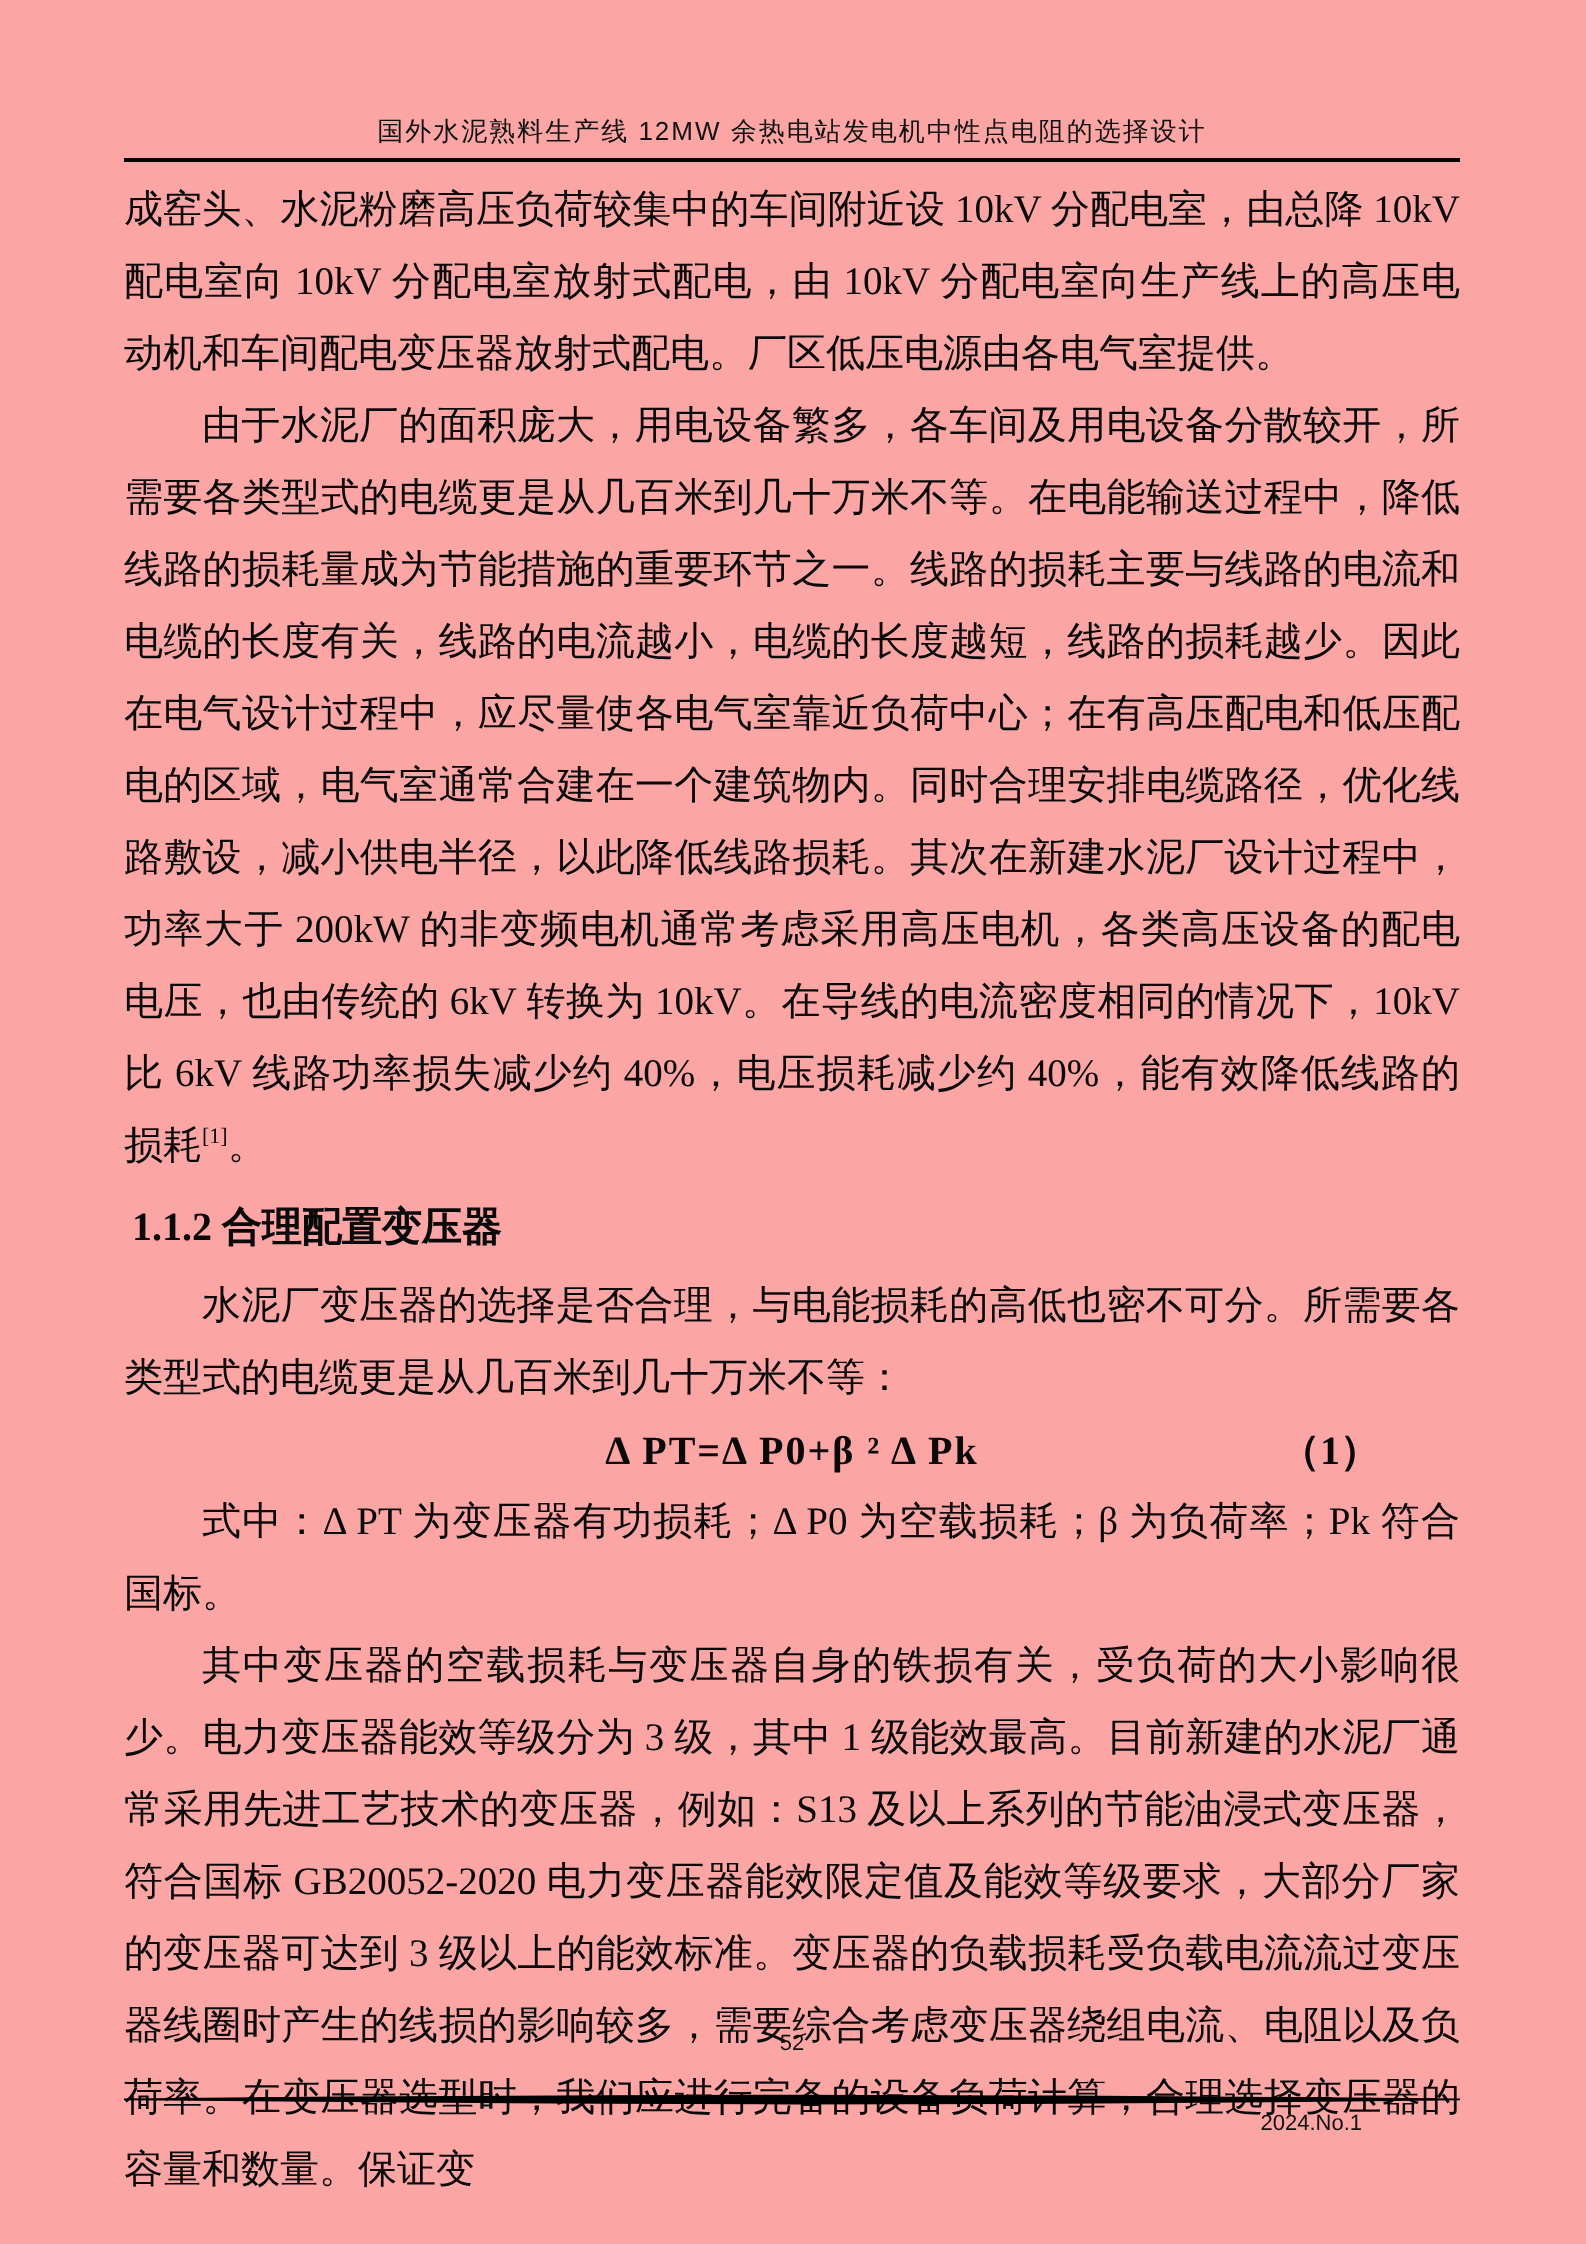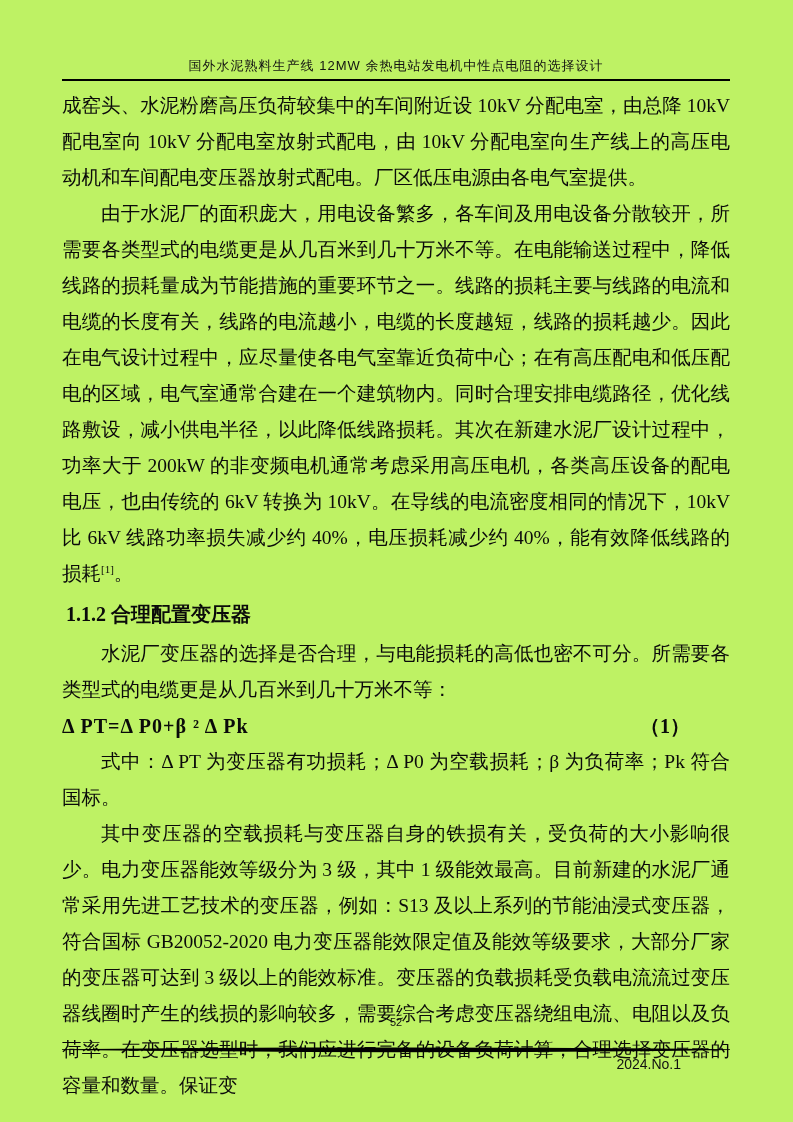--- a/index.html
+++ b/index.html
@@ -4,21 +4,21 @@
 <style>
   html, body {
     margin: 0;
     padding: 0;
     background: #ffffff;
   }
   .page {
     position: relative;
     width: 793px;
     height: 1122px;
-    background: #bef264;
+    background: #fca5a5;
     color: #000000;
     overflow: hidden;
   }
   
   .header-title {
     position: absolute;
     top: 57px;
     left: 62px;
     width: 668px;
     text-align: center;
@@ -57,20 +57,21 @@
   .heading {
     margin: 4px;
     font-size: 20px;
     font-weight: bold;
     line-height: 36px;
     text-align: left;
     font-family: "Liberation Serif", serif;
   }
   .formula-row {
     position: relative;
+    text-align: center;
     font-weight: bold;
     font-size: 20px;
     line-height: 36px;
   }
   .formula-expr { letter-spacing: 1px; }
   .formula-num { position: absolute; right: 40px; top: 0; }
   
   .footer-rule {
     position: absolute;
     top: 1047px;
@@ -87,21 +88,21 @@
     text-align: center;
     font-family: "Liberation Sans", sans-serif;
     font-size: 11px;
     color: #111;
   }
   .issue-label {
     position: absolute;
     top: 1056px;
     right: 112px;
     font-family: "Liberation Sans", sans-serif;
-    font-size: 14px;
+    font-size: 11px;
     color: #111;
   }
 </style>
 </head>
 <body>
 
 <div class="page">
 
   <div class="header-title">国外水泥熟料生产线 12MW 余热电站发电机中性点电阻的选择设计</div>
   <div class="header-rule"></div>

